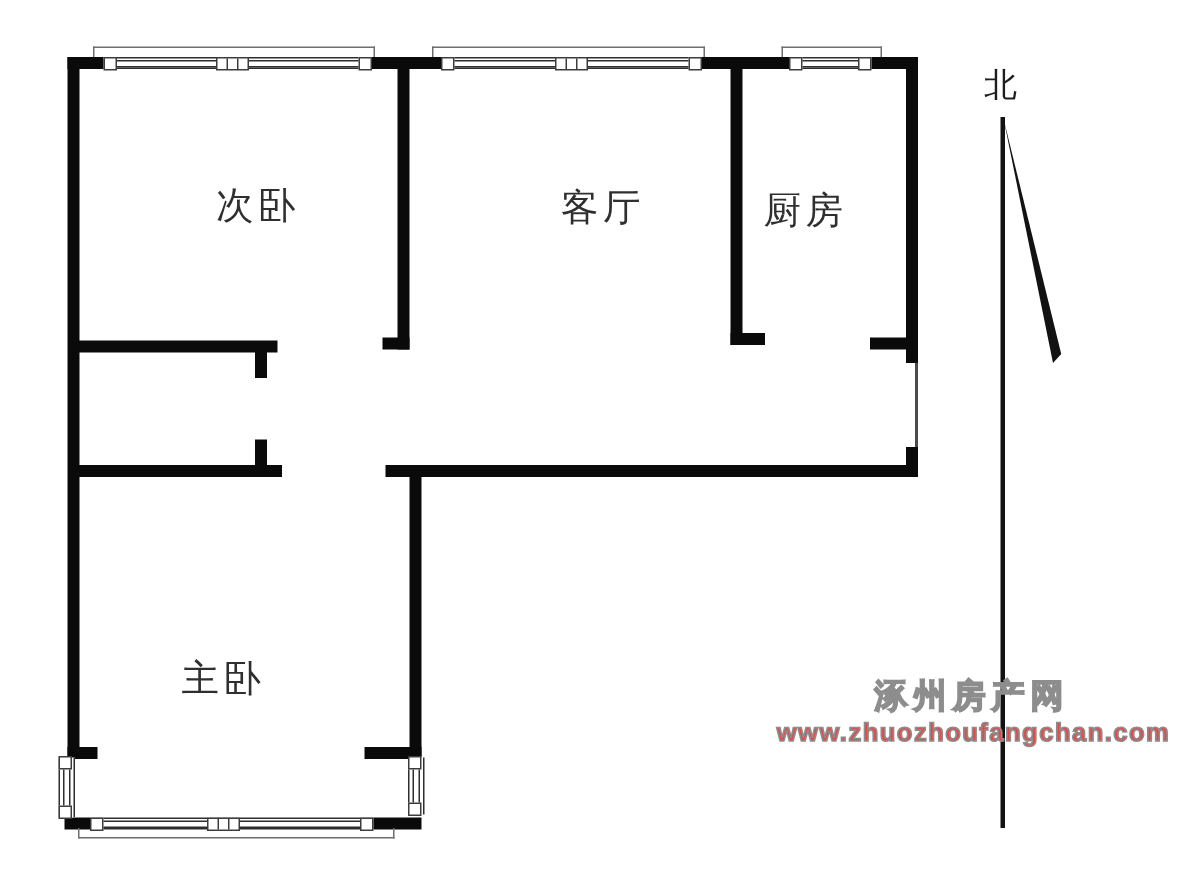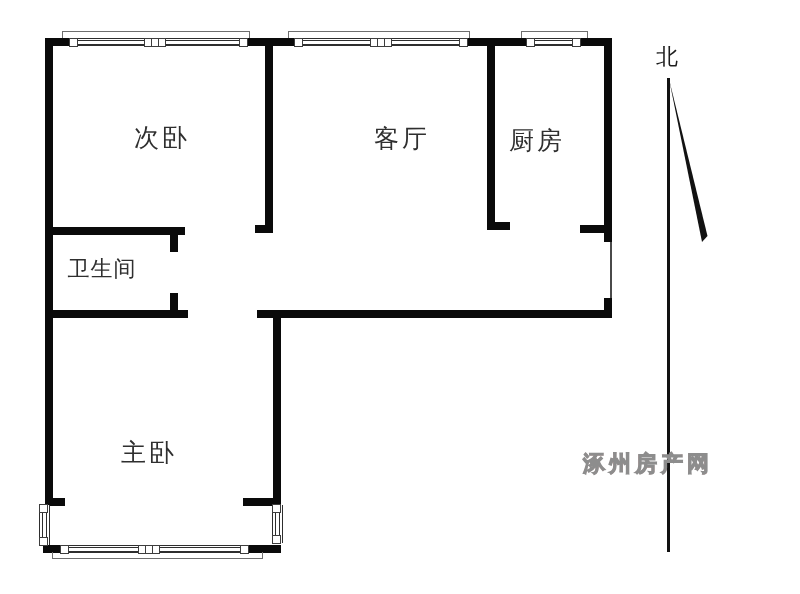--- a/index.html
+++ b/index.html
@@ -113,27 +113,27 @@
     <i class="pane" style="right:-1px"></i>
   </div>
   <div class="sill-bottom" style="left:52px;top:552px;width:211px"></div>
 
   <div class="win-v" style="left:272px;top:505px;height:38px">
     <i class="glass"></i>
     <i class="pane-v" style="top:-1px"></i>
     <i class="pane-v" style="bottom:-1px"></i>
   </div>
 
-  <div class="room-label" style="left:162px;top:137px">次卧</div>
+  <div class="room-label" style="left:172px;top:137px">次卧</div>
   <div class="room-label" style="left:402px;top:138px">客厅</div>
   <div class="room-label" style="left:537px;top:140px">厨房</div>
-  <div class="room-label small" style="left:102px;top:269px">卫生间</div>
   <div class="room-label" style="left:149px;top:452px">主卧</div>
 
   <div class="north-label" style="left:656px;top:42px">北</div>
   <svg style="position:absolute;left:650px;top:70px" width="70" height="490" viewBox="0 0 70 490">
     <line x1="18.5" y1="8" x2="18.5" y2="482" stroke="#121212" stroke-width="3"></line>
     <polygon points="19,9 57.5,166 52,172" fill="#121212"></polygon>
   </svg>
 
   <div class="wm wm-site" style="left:648px;top:464px">涿州房产网</div>
+  <div class="wm wm-url" style="left:649px;top:489px">www.zhuozhoufangchan.com</div>
 
 </div>
 
 </body></html>

